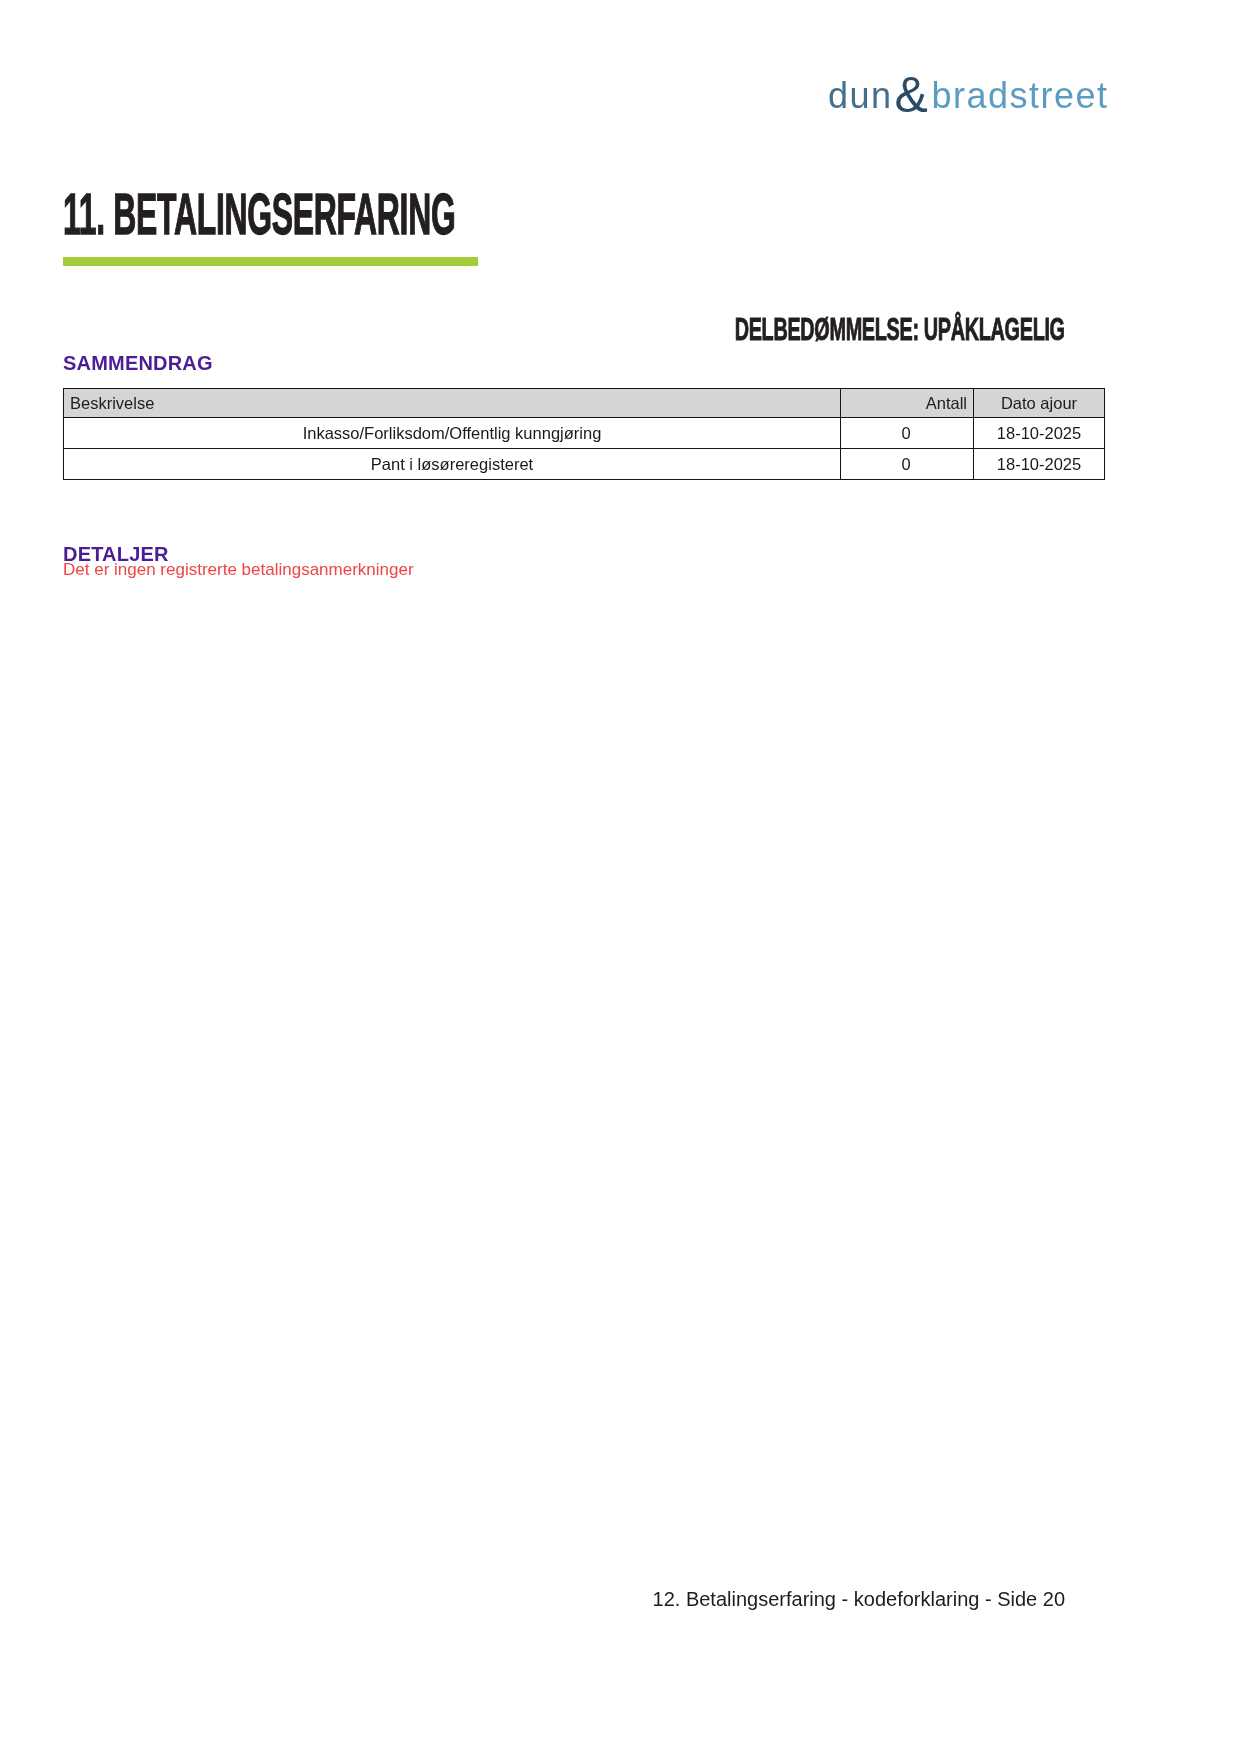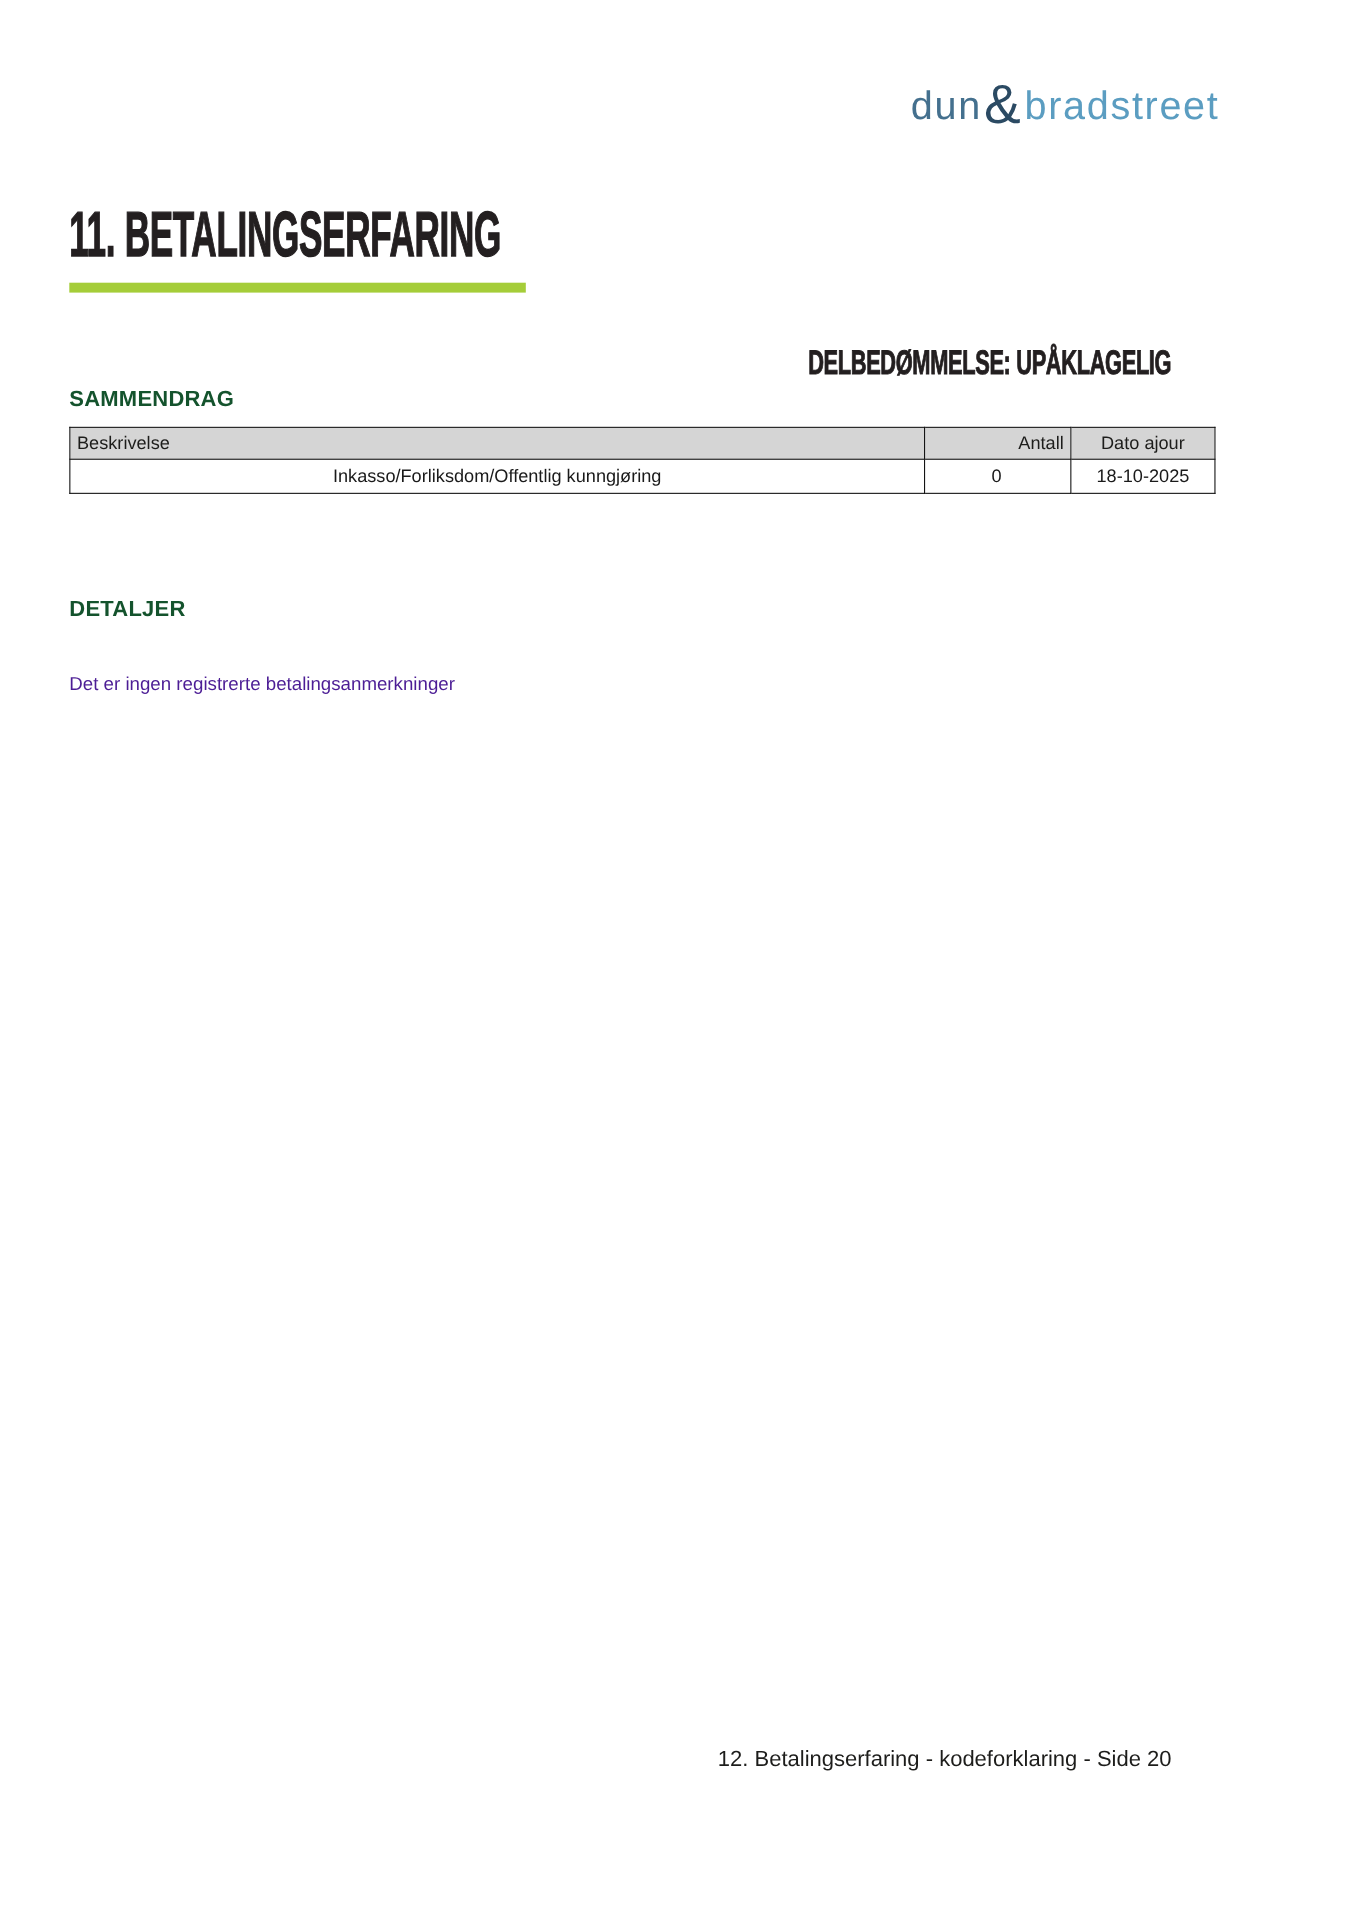--- a/index.html
+++ b/index.html
@@ -49,21 +49,21 @@
   .assessment {
     position: absolute; right: 176px; top: 314px;
     font-size: 31px; line-height: 1;
     -webkit-text-stroke: 0.9px #231f20;
     transform: scaleX(0.64); transform-origin: right top;
   }
 
   
   .section-label {
     position: absolute; left: 63px;
-    font-size: 20px; font-weight: 700; color: #14532d;
+    font-size: 20px; font-weight: 700; color: #4c1d95;
     letter-spacing: 0.2px;
   }
   .label-sammendrag { top: 352px; }
   .label-detaljer  { top: 543px; }
 
   
   .summary-table {
     position: absolute; left: 63px; top: 388px;
     width: 1002px;
     border-collapse: collapse;
@@ -81,22 +81,22 @@
     height: 22px;
   }
   .summary-table td { height: 24px; text-align: center; }
   .col-beskrivelse { width: 764px; text-align: left; }
   .col-antall      { width: 120px; text-align: right; margin-top: 11px; }
   .col-dato        { width: 118px; text-align: center; }
   td.col-antall { padding-right: 8px; }
 
   
   .details-text {
-    position: absolute; left: 63px; top: 612px;
-    font-size: 17px; color: #4c1d95;
+    position: absolute; left: 63px; top: 560px;
+    font-size: 17px; color: #ef4444;
   }
 
   
   .footer {
     position: absolute; right: 176px; top: 1588px;
     font-size: 20px; color: #1d1d1b; white-space: nowrap;
   }
 </style>
 </head>
 <body>
@@ -121,20 +121,25 @@
         <th class="col-antall">Antall</th>
         <th class="col-dato">Dato ajour</th>
       </tr>
     </thead>
     <tbody>
       <tr>
         <td class="col-beskrivelse">Inkasso/Forliksdom/Offentlig kunngjøring</td>
         <td class="col-antall">0</td>
         <td class="col-dato">18-10-2025</td>
       </tr>
+      <tr>
+        <td class="col-beskrivelse">Pant i løsøreregisteret</td>
+        <td class="col-antall">0</td>
+        <td class="col-dato">18-10-2025</td>
+      </tr>
     </tbody>
   </table>
 
   <div class="section-label label-detaljer">DETALJER</div>
   <div class="details-text">Det er ingen registrerte betalingsanmerkninger</div>
 
   <div class="footer">12. Betalingserfaring - kodeforklaring - Side 20</div>
 
 </div>
 

